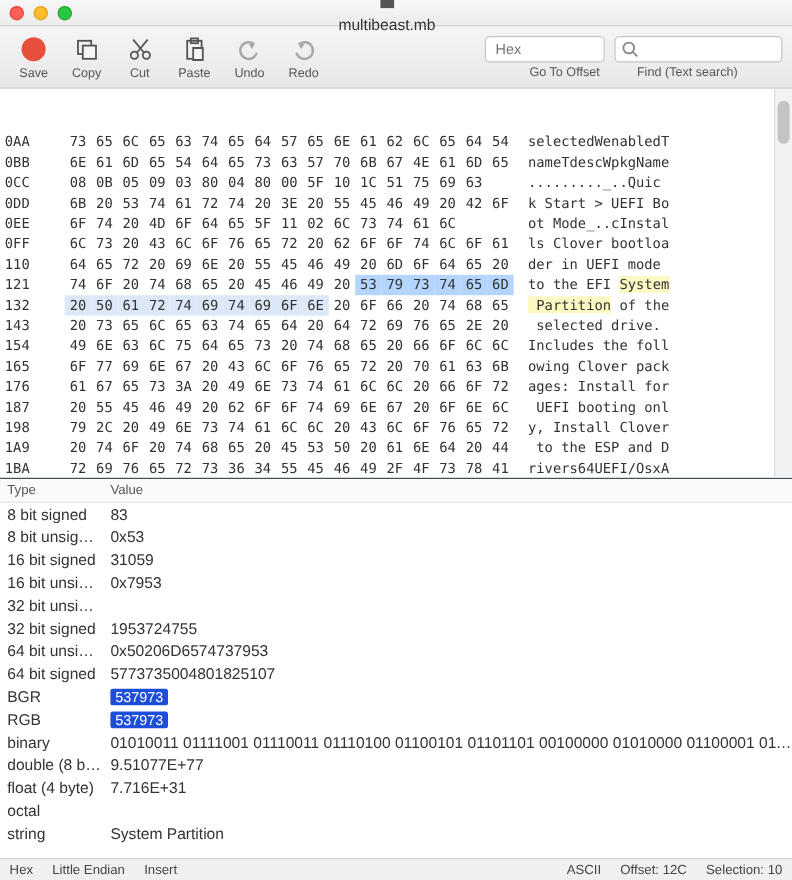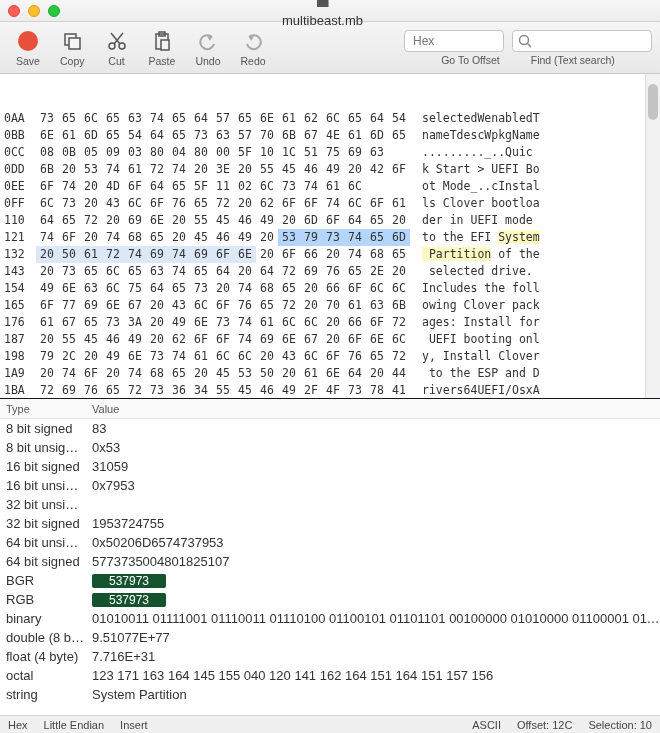--- a/index.html
+++ b/index.html
@@ -102,21 +102,21 @@
       font-family: Menlo, Consolas, monospace;
       font-size: 11.5px;
       line-height: 17px;
       white-space: pre;
       padding: 2px 4px;
       height: 324px;
       position: relative;
     }
     .hex-row { display: flex; }
     .offset { color: #333; width: 32px; }
-    .bytes { color: #333; }
+    .bytes { color: #333; margin-left: 18px; }
     .bytes span { display: inline-block; width: 22px; text-align: center; }
     .bytes span.sel { background: #b4d5fe; }
     .bytes span.sel2 { background: #dce8f7; }
     .ascii { margin-left: 12px; color: #333; }
     .ascii .hl { background: #fef9c3; }
     .scrolltrack {
       position: absolute;
       right: 0; top: 0; bottom: 0;
       width: 15px;
       background: #f2f2f2;
@@ -145,21 +145,21 @@
       background: #fafafa;
       height: 20px;
       align-items: center;
     }
     .inspector-head .col-type { width: 88px; padding-left: 6px; }
     .inspector-head .col-val { flex: 1; padding-left: 4px; }
     .insp-rows { font-size: 13px; }
     .insp-row { display: flex; height: 19px; align-items: center; }
     .insp-row .t { width: 88px; padding-left: 6px; color: #333; white-space: nowrap; overflow: hidden; text-overflow: ellipsis; }
     .insp-row .v { flex: 1; padding-left: 4px; color: #333; white-space: nowrap; overflow: hidden; text-overflow: ellipsis; }
-    .badge { background: #14532d; color: #fff; padding: 0 17px; border-radius: 2px; font-size: 12px; text-align: center; }
+    .badge { background: #1d4ed8; color: #fff; padding: 0 4px; border-radius: 2px; font-size: 12px; text-align: center; }
     .statusbar {
       height: 18px;
       background: #f0f0f0;
       border-top: 1px solid #d0d0d0;
       font-size: 11px;
       color: #444;
       display: flex;
       align-items: center;
       padding: 0 8px;
       gap: 16px;
@@ -312,21 +312,20 @@
       <div class="insp-row">
         <div class="t">double (8 b…</div>
         <div class="v">9.51077E+77</div>
       </div>
       <div class="insp-row">
         <div class="t">float (4 byte)</div>
         <div class="v">7.716E+31</div>
       </div>
       <div class="insp-row">
         <div class="t">octal</div>
-        <div class="v">123 171 163 164 145 155 040 120 141 162 164 151 164 151 157 156</div>
       </div>
       <div class="insp-row">
         <div class="t">string</div>
         <div class="v">System Partition</div>
       </div>
     </div>
 </div>
 
 <div class="statusbar">
   <span>Hex</span>

